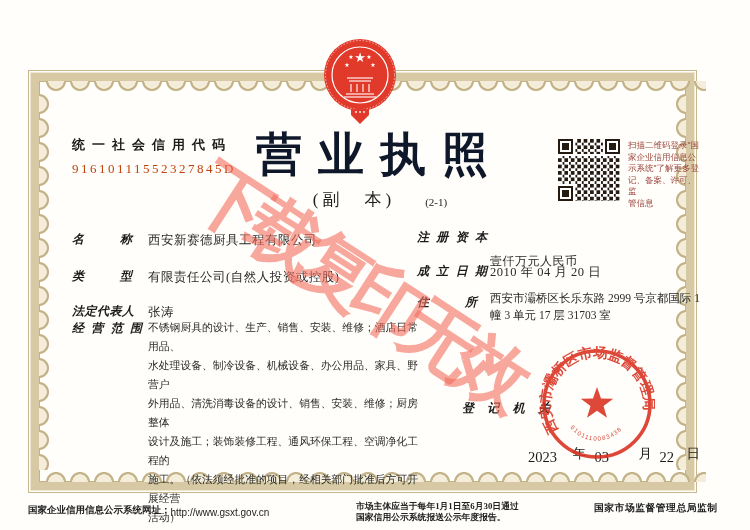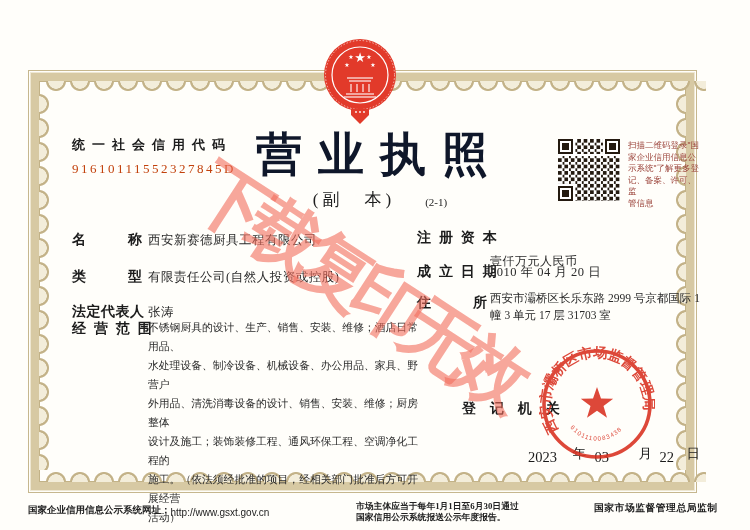--- a/index.html
+++ b/index.html
@@ -41,21 +41,21 @@
   .doc-subtitle { left:285px; top:188px; width:190px; text-align:center;
     font-size:17px; letter-spacing:4px; color:#1e1e1e; z-index:10; white-space:nowrap; }
   .copy-num { font-size:11px; letter-spacing:0; margin-left:-6px; vertical-align:-1px;padding-left:36px; }
 
   .qr-box { left:558px; top:139px; width:62px; height:62px; z-index:10; }
   .qr-caption { left:628px; top:140px; width:74px; font-size:8.5px; line-height:11.5px;
     color:#9c453c; font-family:"Liberation Sans","DejaVu Sans",sans-serif; z-index:10; }
 
   
   .flabel { font-family:"Liberation Sans","DejaVu Sans",sans-serif; font-weight:700;
-    font-size:14px; color:#1c1c1c; letter-spacing:2px; white-space:nowrap; z-index:10; }
+    font-size:12px; color:#1c1c1c; letter-spacing:2px; white-space:nowrap; z-index:10;font-style:italic; }
   .fvalue { font-size:12.5px; color:#2a2a2a; letter-spacing:0.5px; z-index:10; }
   .pre { white-space:pre-line; }
 
   .lbl-name { left:72px; top:231px; letter-spacing:0; }
   .val-name { left:148px; top:232px; }
   .lbl-type { left:72px; top:268px; letter-spacing:0; }
   .val-type { left:148px; top:269px; }
   .lbl-rep  { left:72px; top:303px; letter-spacing:0.5px; }
   .val-rep  { left:148px; top:304px; }
   .lbl-scope{ left:72px; top:320px; }

